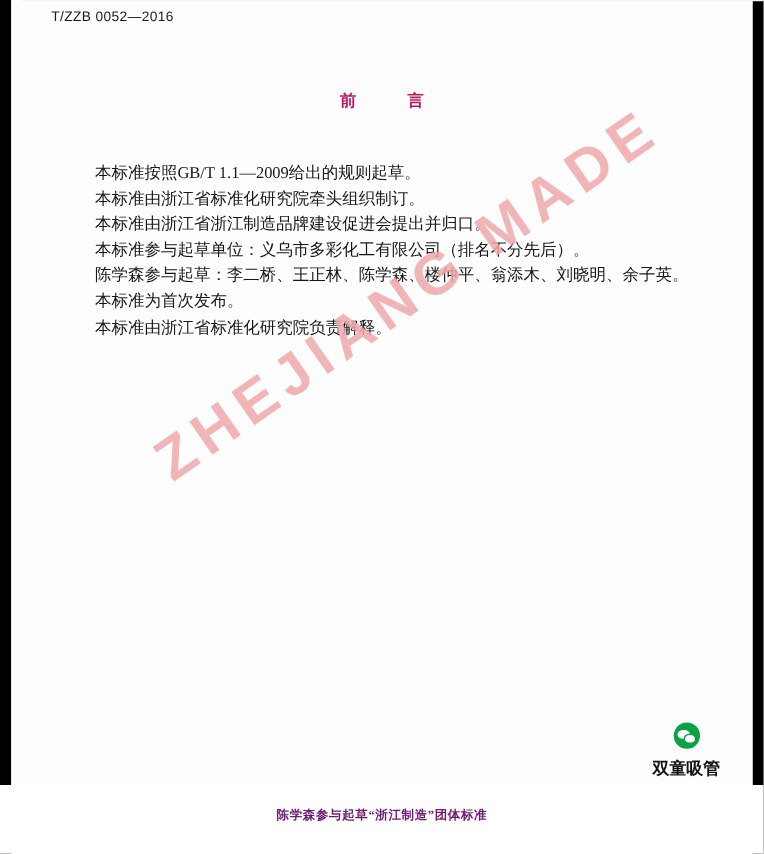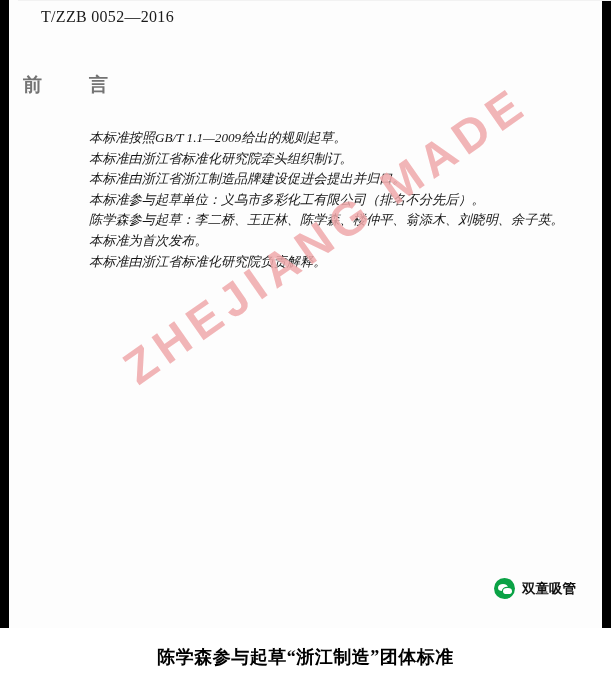--- a/index.html
+++ b/index.html
@@ -42,45 +42,44 @@
     left: 9px;
     top: 0;
     width: 593px;
     height: 683px;
     background: #fdfdfd;
   }
   .header-code {
     position: absolute;
     left: 32px;
     top: 8px;
-    font-size: 16px;
+    font-size: 11px;
     color: #1a1a1a;
     letter-spacing: 0.3px;
-    font-family: Liberation Serif, serif;
+    font-family: Liberation Sans, sans-serif;
     white-space: nowrap;
   }
   .doc-title {
     position: absolute;
     left: 0;
     top: 72px;
     width: 593px;
-    text-align: left;
-    font-size: 19px;
-    font-weight: bold;
-    color: #737373;
+    text-align: center;
+    font-size: 13px;
+    font-weight: bold;
+    color: #be185d;
     letter-spacing: 14px;
     text-indent: 14px;
     font-family: "Liberation Serif", serif;
   }
   .body-block {
     position: absolute;
-    left: 80px;
+    left: 67px;
     top: 128px;
     width: 480px;
-    font-style: italic;
   }
   .body-line {
     font-size: 13.2px;
     line-height: 20.6px;
     color: #161616;
     white-space: nowrap;
     font-family: "Liberation Serif", serif;
   }
   .watermark {
     position: absolute;
@@ -104,20 +103,21 @@
     white-space: nowrap;
     font-family: "Liberation Sans", sans-serif;
   }
   .wechat-badge {
     position: absolute;
     right: 26px;
     top: 578px;
     display: flex;
     align-items: center;
     gap: 7px;
+    flex-direction: column;
   }
   .wechat-logo {
     width: 21px;
     height: 21px;
     border-radius: 50%;
     background: #0aa245;
     position: relative;
     flex: 0 0 auto;
   }
   .wechat-logo::before {
@@ -147,23 +147,23 @@
     font-weight: bold;
     font-family: "Liberation Serif", serif;
     white-space: nowrap;
   }
   .caption {
     position: absolute;
     left: 0;
     top: 645px;
     width: 611px;
     text-align: center;
-    font-size: 18px;
-    font-weight: bold;
-    color: #000000;
+    font-size: 10px;
+    font-weight: bold;
+    color: #701a75;
     letter-spacing: 0.5px;
     font-family: "Liberation Serif", serif;
   }
   .caption-band {
     position: absolute;
     left: 0;
     top: 628px;
     width: 611px;
     height: 55px;
     background: #ffffff;

